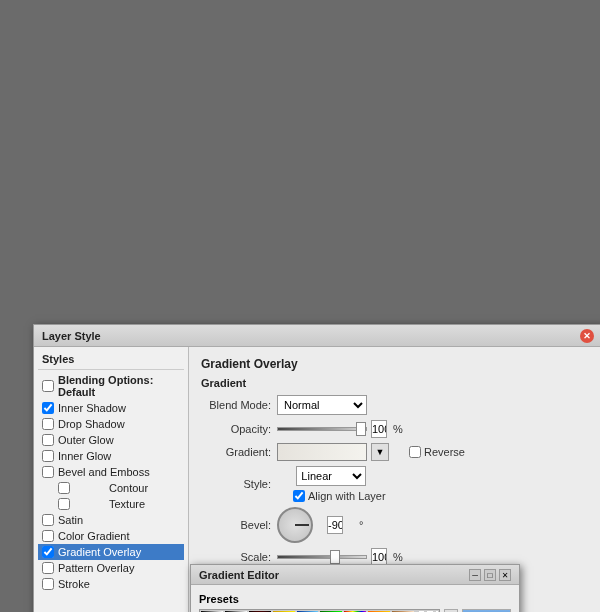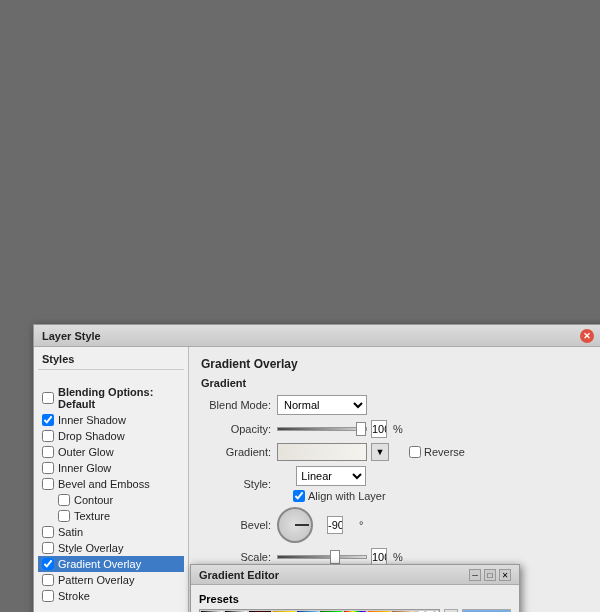--- a/index.html
+++ b/index.html
@@ -68,21 +68,21 @@
       background: #f0f0f0;
       padding: 4px;
     }
 
     .styles-panel-title {
       font-size: 11px;
       font-weight: bold;
       padding: 2px 4px 4px 4px;
       color: #222;
       border-bottom: 1px solid #ccc;
-      margin-bottom: 14px;
+      margin-bottom: 2px;
     }
 
     .style-item {
       display: flex;
       align-items: center;
       padding: 2px 4px;
       cursor: pointer;
       font-size: 11px;
       color: #222;
     }
@@ -97,20 +97,21 @@
     }
 
     .style-item input[type="checkbox"] {
       margin-right: 4px;
       width: 12px;
       height: 12px;
     }
 
     .style-sub {
       padding-left: 20px;
+      gap: 35px;
     }
 
     
     .right-panel {
       flex: 1;
       padding: 10px 12px;
       position: relative;
     }
 
     .section-title {
@@ -473,21 +474,21 @@
         <div class="style-item style-sub">
           <input type="checkbox" style="">
           <span>Texture</span>
         </div>
         <div class="style-item">
           <input type="checkbox" style="">
           <span>Satin</span>
         </div>
         <div class="style-item">
           <input type="checkbox" style="">
-          <span>Style Overlay</span>
+          <span>Color Gradient</span>
         </div>
         <div class="style-item active">
           <input type="checkbox" checked="" style="">
           <span>Gradient Overlay</span>
         </div>
         <div class="style-item">
           <input type="checkbox" style="">
           <span>Pattern Overlay</span>
         </div>
         <div class="style-item">

